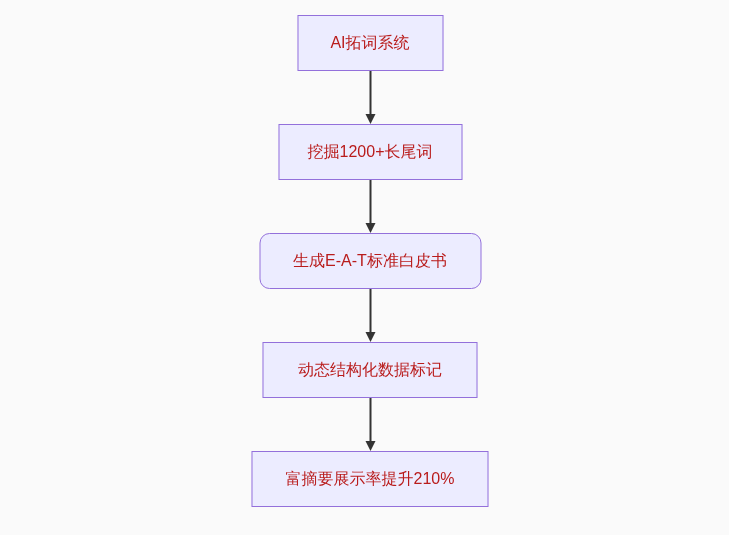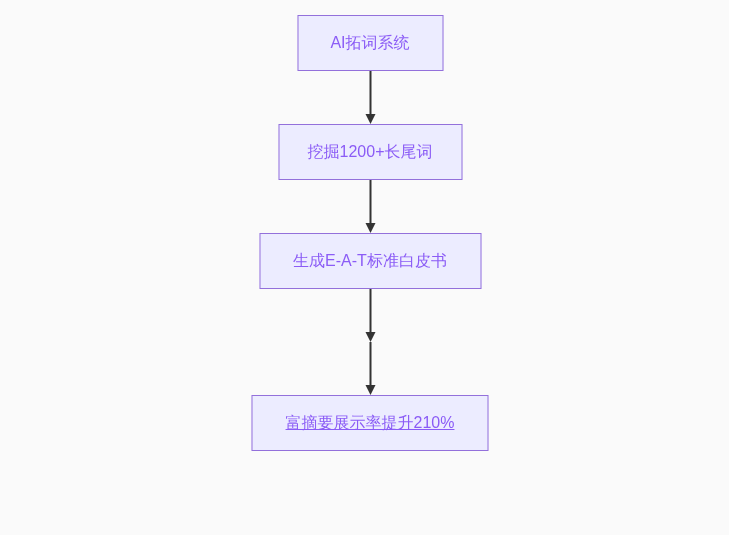--- a/index.html
+++ b/index.html
@@ -21,34 +21,34 @@
     transform: translateX(-50%);
     display: flex;
     flex-direction: column;
     align-items: center;
   }
   .node {
     box-sizing: border-box;
     height: 56px;
     background: #ECECFF;
     border: 1px solid #9370DB;
-    color: #8b5cf6;
+    color: #b91c1c;
     font-size: 16px;
     display: flex;
     align-items: center;
     justify-content: center;
     text-align: center;
     white-space: nowrap;
     flex: none;
   }
   .n0 { width: 146px; }
   .n1 { width: 184px; }
-  .n2 { width: 222px; }
+  .n2 { width: 222px; border-radius: 10px; }
   .n3 { width: 215px; }
-  .n4 { width: 237px; text-decoration: underline; }
+  .n4 { width: 237px; }
   .arrow {
     position: relative;
     width: 14px;
     height: 53px;
     flex: none;
   }
   .arrow .shaft {
     position: absolute;
     left: 50%;
     top: 0;
@@ -88,20 +88,21 @@
     <div class="head"></div>
   </div>
 
   <div class="node n2">生成E-A-T标准白皮书</div>
 
   <div class="arrow">
     <div class="shaft"></div>
     <div class="head"></div>
   </div>
 
+  <div class="node n3">动态结构化数据标记</div>
 
   <div class="arrow">
     <div class="shaft"></div>
     <div class="head"></div>
   </div>
 
   <div class="node n4">富摘要展示率提升210%</div>
 
 </div>
 

